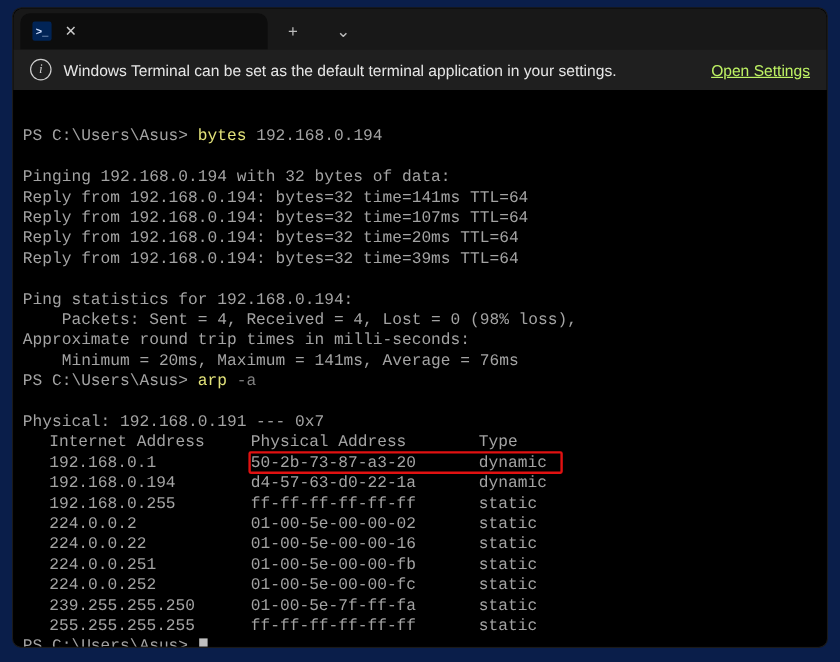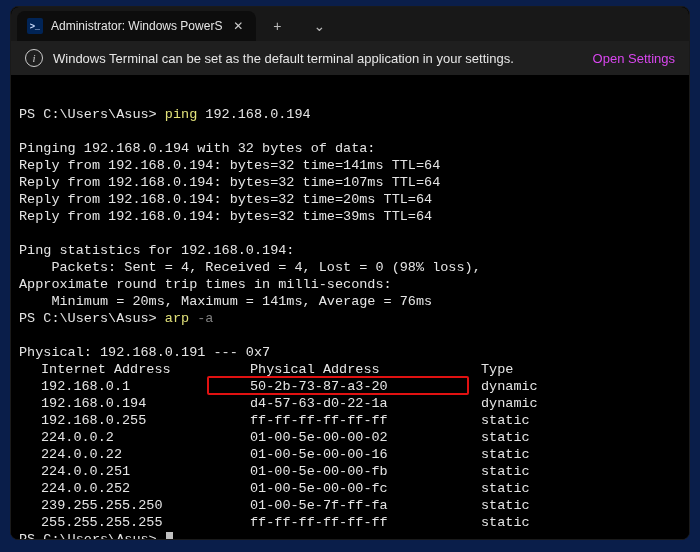--- a/index.html
+++ b/index.html
@@ -75,40 +75,41 @@
   }
   .infobar .info-icon {
     width: 18px; height: 18px;
     border: 1.5px solid #ccc;
     border-radius: 50%;
     display:flex; align-items:center; justify-content:center;
     font-size: 11px; color:#ccc; font-style: italic; font-family: Georgia, serif;
   }
   .infobar .msg { flex: 1; }
   .infobar .link {
+    text-decoration: underline;
     cursor: pointer;
-    color: #d946ef;
+    color: #bef264;
   }
 
   .term {
     flex: 1;
     background: #000;
     color: #c0c0c0;
     font-family: Consolas, "Courier New", monospace;
     font-size: 13.5px;
     line-height: 17px;
     padding: 14px 8px 8px 8px;
     white-space: pre;
     overflow: hidden;
     position: relative;
   }
-  .white { color: #e5e5e5; }
+  .white { color: #a3a3a3; }
   .yellow { color: #e2e27a; }
   .gray { color: #808080; }
-  .row { display: flex; gap: 41px; }
+  .row { display: flex; }
   .col-ip { width: 190px; padding-left: 22px;}
   .col-phys { width: 190px; font-family: Liberation Mono, monospace; }
   .col-type { }
   .hdr .col-ip { padding-left: 22px; }
   .arp-body { position: relative; }
   .highlight-box {
     position: absolute;
     border: 2px solid #e11111;
     border-radius: 2px;
     pointer-events: none;
@@ -120,35 +121,34 @@
   }
 </style>
 </head>
 <body>
 
 <div class="window">
 
   <div class="tabbar">
     <div class="tab">
       <span class="ps-icon">&gt;_</span>
-      <span class="title">Administrator: Windows PowerS</span>
       <span class="close">✕</span>
     </div>
     <div class="btn">+</div>
     <div class="btn">⌄</div>
   </div>
 
   <div class="infobar">
     <span class="info-icon">i</span>
     <span class="msg">Windows Terminal can be set as the default terminal application in your settings.</span>
     <span class="link">Open Settings</span>
   </div>
 
   <div class="term">
-<span class="white">PS C:\Users\Asus&gt;</span> <span class="yellow">ping</span> <span class="white">192.168.0.194</span>
+<span class="white">PS C:\Users\Asus&gt;</span> <span class="yellow">bytes</span> <span class="white">192.168.0.194</span>
 
 <span class="white">Pinging 192.168.0.194 with 32 bytes of data:
 Reply from 192.168.0.194: bytes=32 time=141ms TTL=64
 Reply from 192.168.0.194: bytes=32 time=107ms TTL=64
 Reply from 192.168.0.194: bytes=32 time=20ms TTL=64
 Reply from 192.168.0.194: bytes=32 time=39ms TTL=64</span>
 
 <span class="white">Ping statistics for 192.168.0.194:
     Packets: Sent = 4, Received = 4, Lost = 0 (98% loss),
 Approximate round trip times in milli-seconds:

